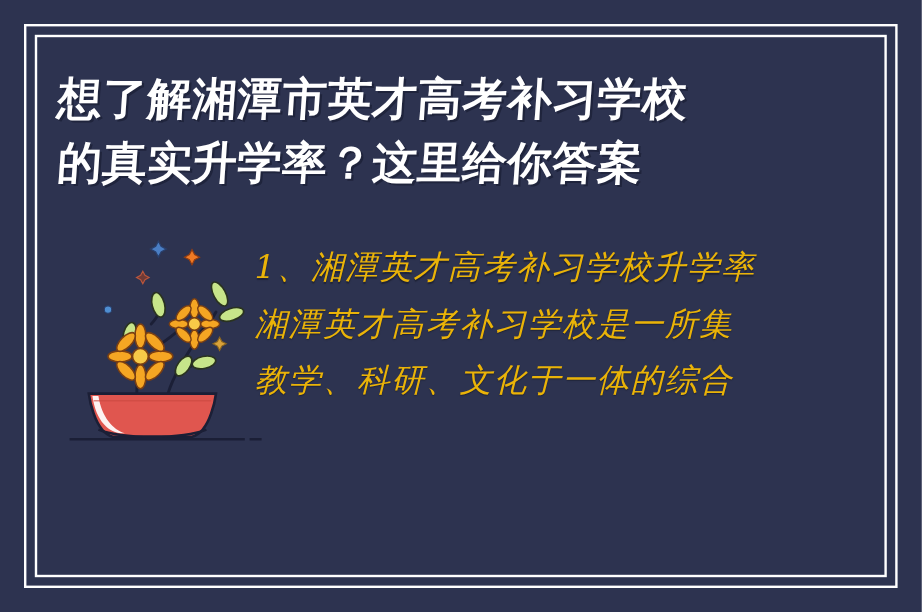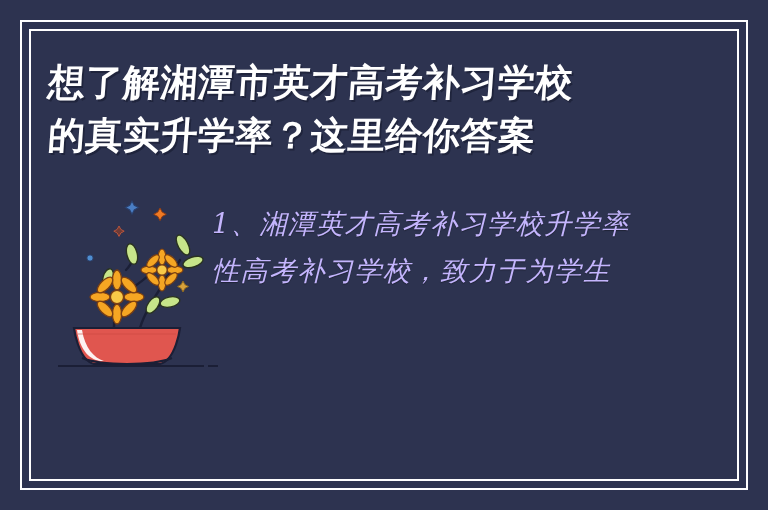--- a/index.html
+++ b/index.html
@@ -79,21 +79,21 @@
 
   
   .bodycopy {
     position: absolute;
     left: 212px;
     top: 200px;
     width: 420px;
   }
   .body-line {
     display: block;
-    color: #c4b5fd;
+    color: #eab308;
     font-family: "DejaVu Serif", "Liberation Serif", serif;
     font-size: 27px;
     line-height: 47px;
     letter-spacing: 1.5px;
     white-space: nowrap;
     font-style: italic;
     font-weight: 500;
     text-shadow: 0 1px 1px rgba(0,0,0,0.35);
   }
 </style>
@@ -182,16 +182,17 @@
         <path d="M30 176 C 50 184, 100 184, 120 176" fill="none" stroke="#1b1f36" stroke-width="2"></path>
       </g>
 
       <line x1="6" y1="184" x2="152" y2="184" stroke="#1b1f36" stroke-width="2"></line>
       <line x1="156" y1="184" x2="166" y2="184" stroke="#1b1f36" stroke-width="2"></line>
     </svg>
   </div>
 
   <div class="bodycopy">
     <span class="body-line">1、湘潭英才高考补习学校升学率</span>
-    <span class="body-line">性高考补习学校，致力于为学生</span>
+    <span class="body-line">湘潭英才高考补习学校是一所集</span>
+    <span class="body-line">教学、科研、文化于一体的综合</span>
   </div>
 
 </div>
 
 </body></html>

